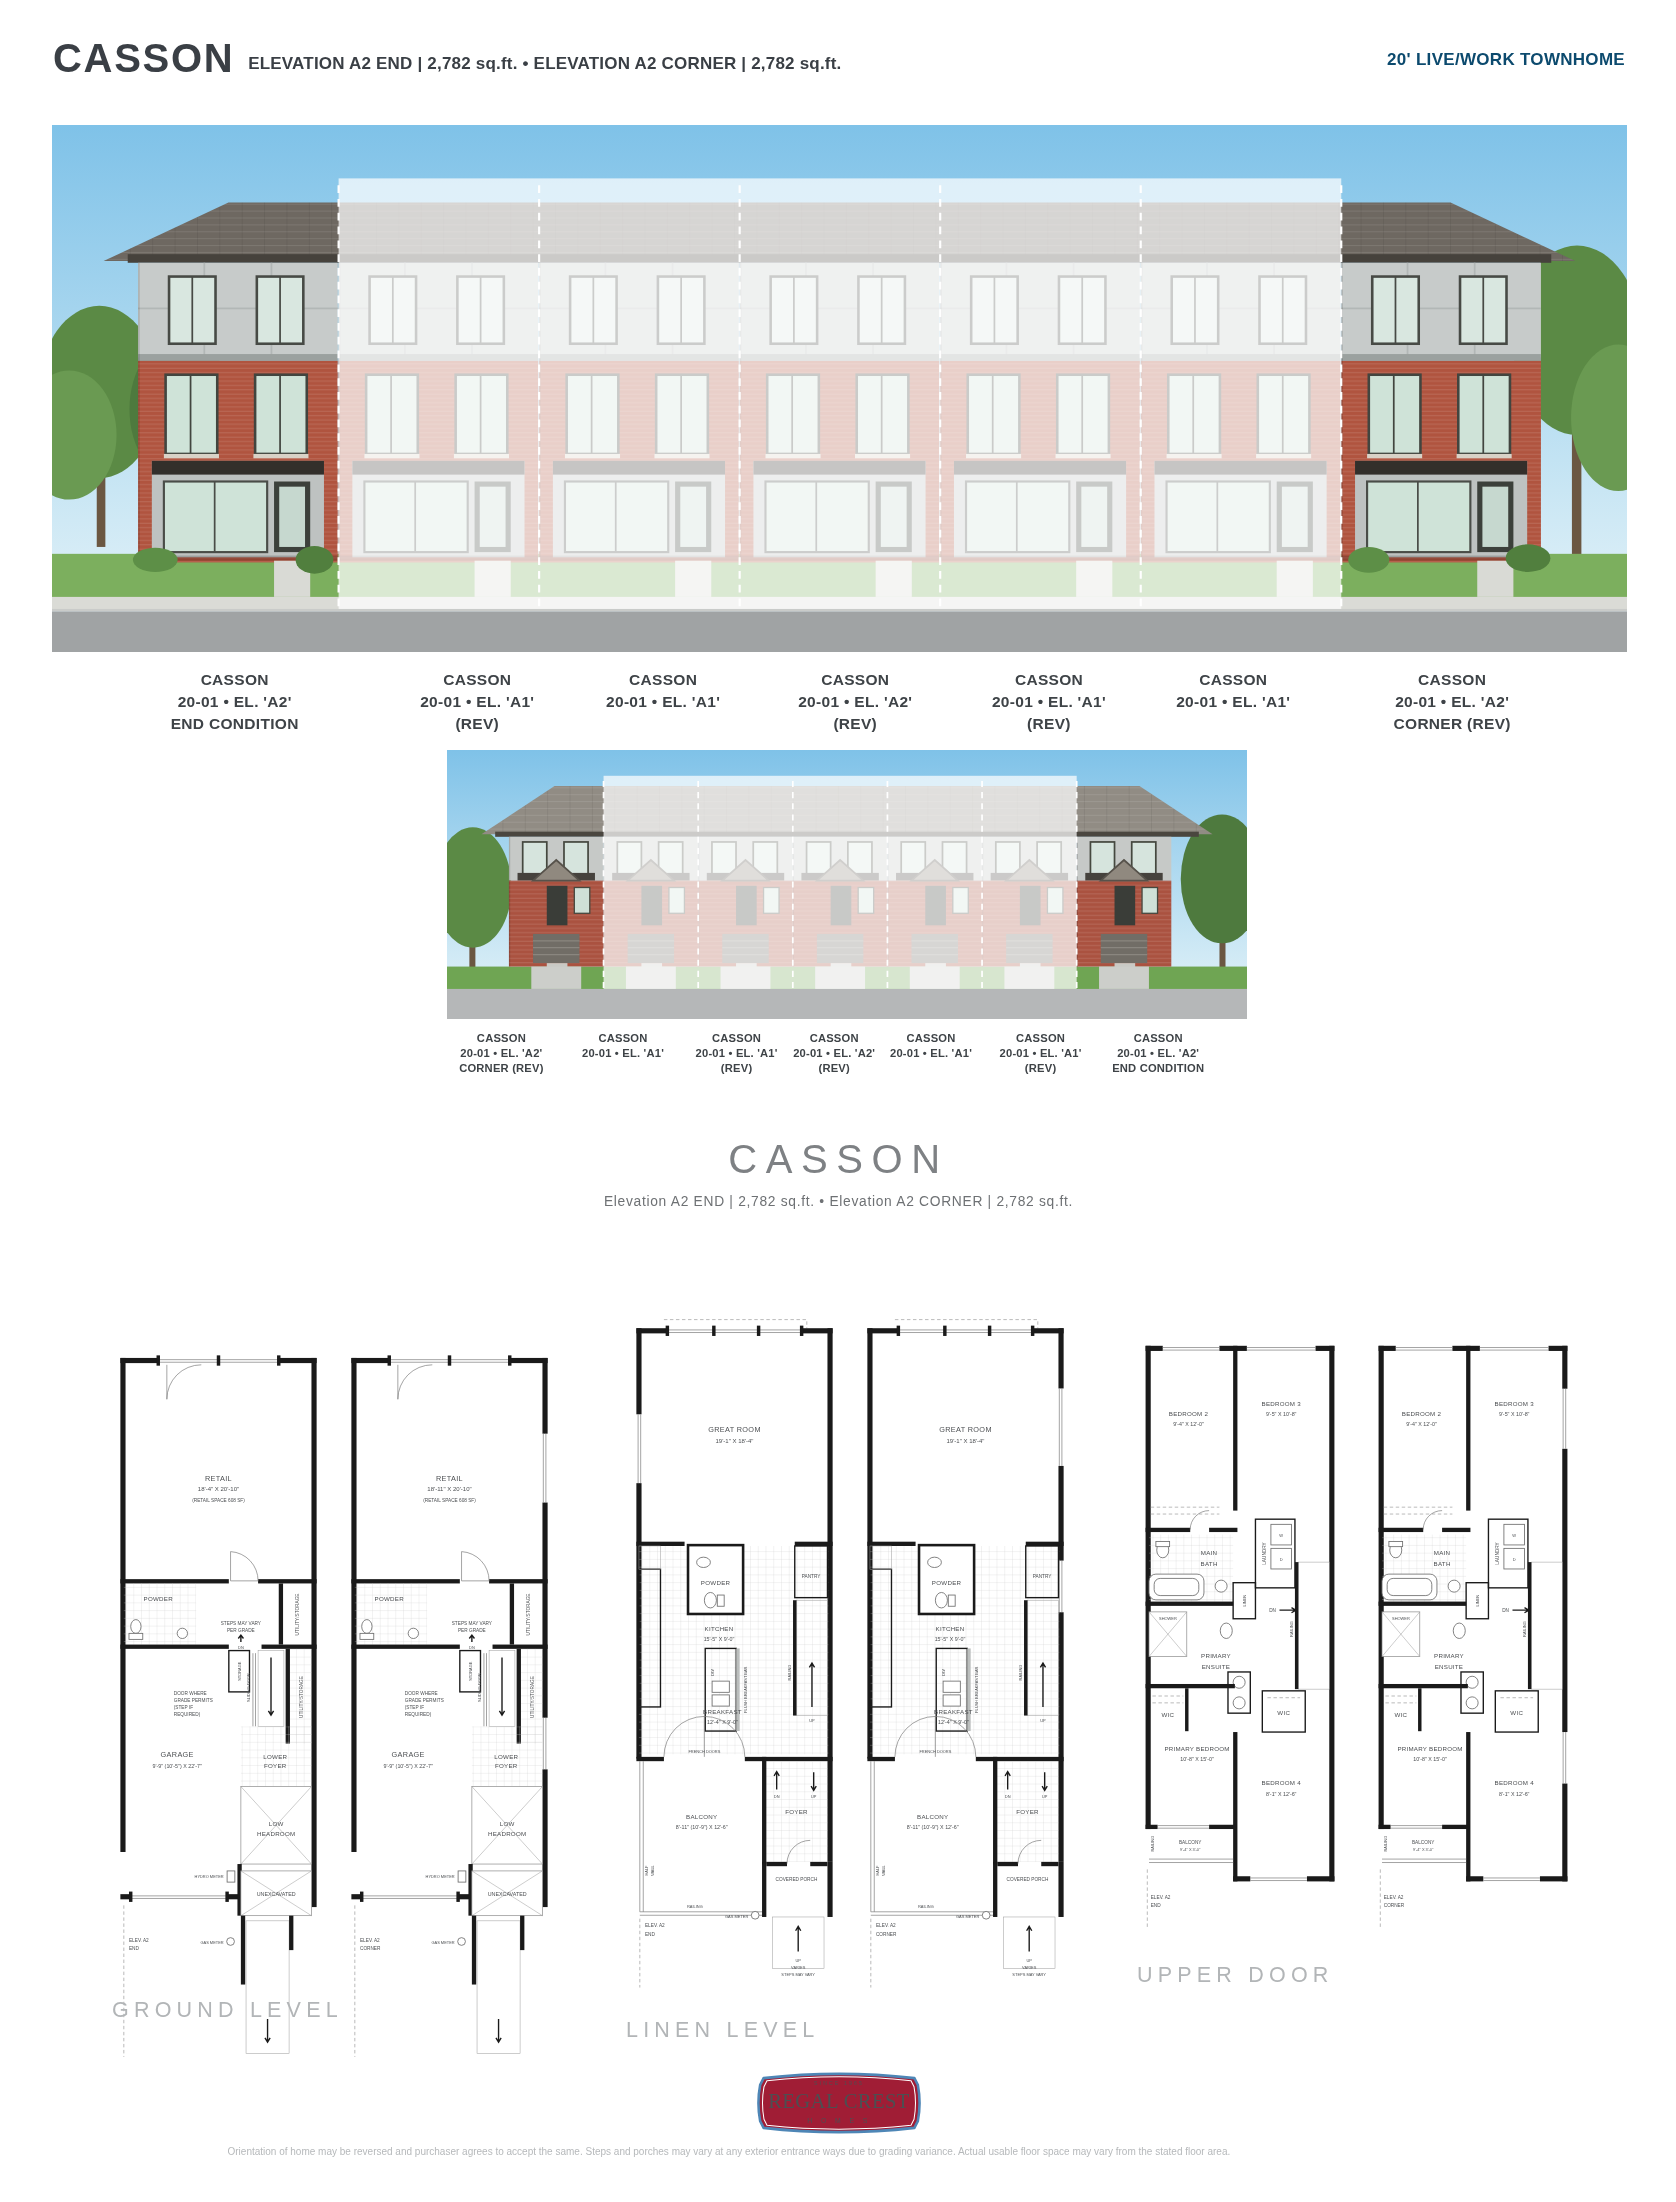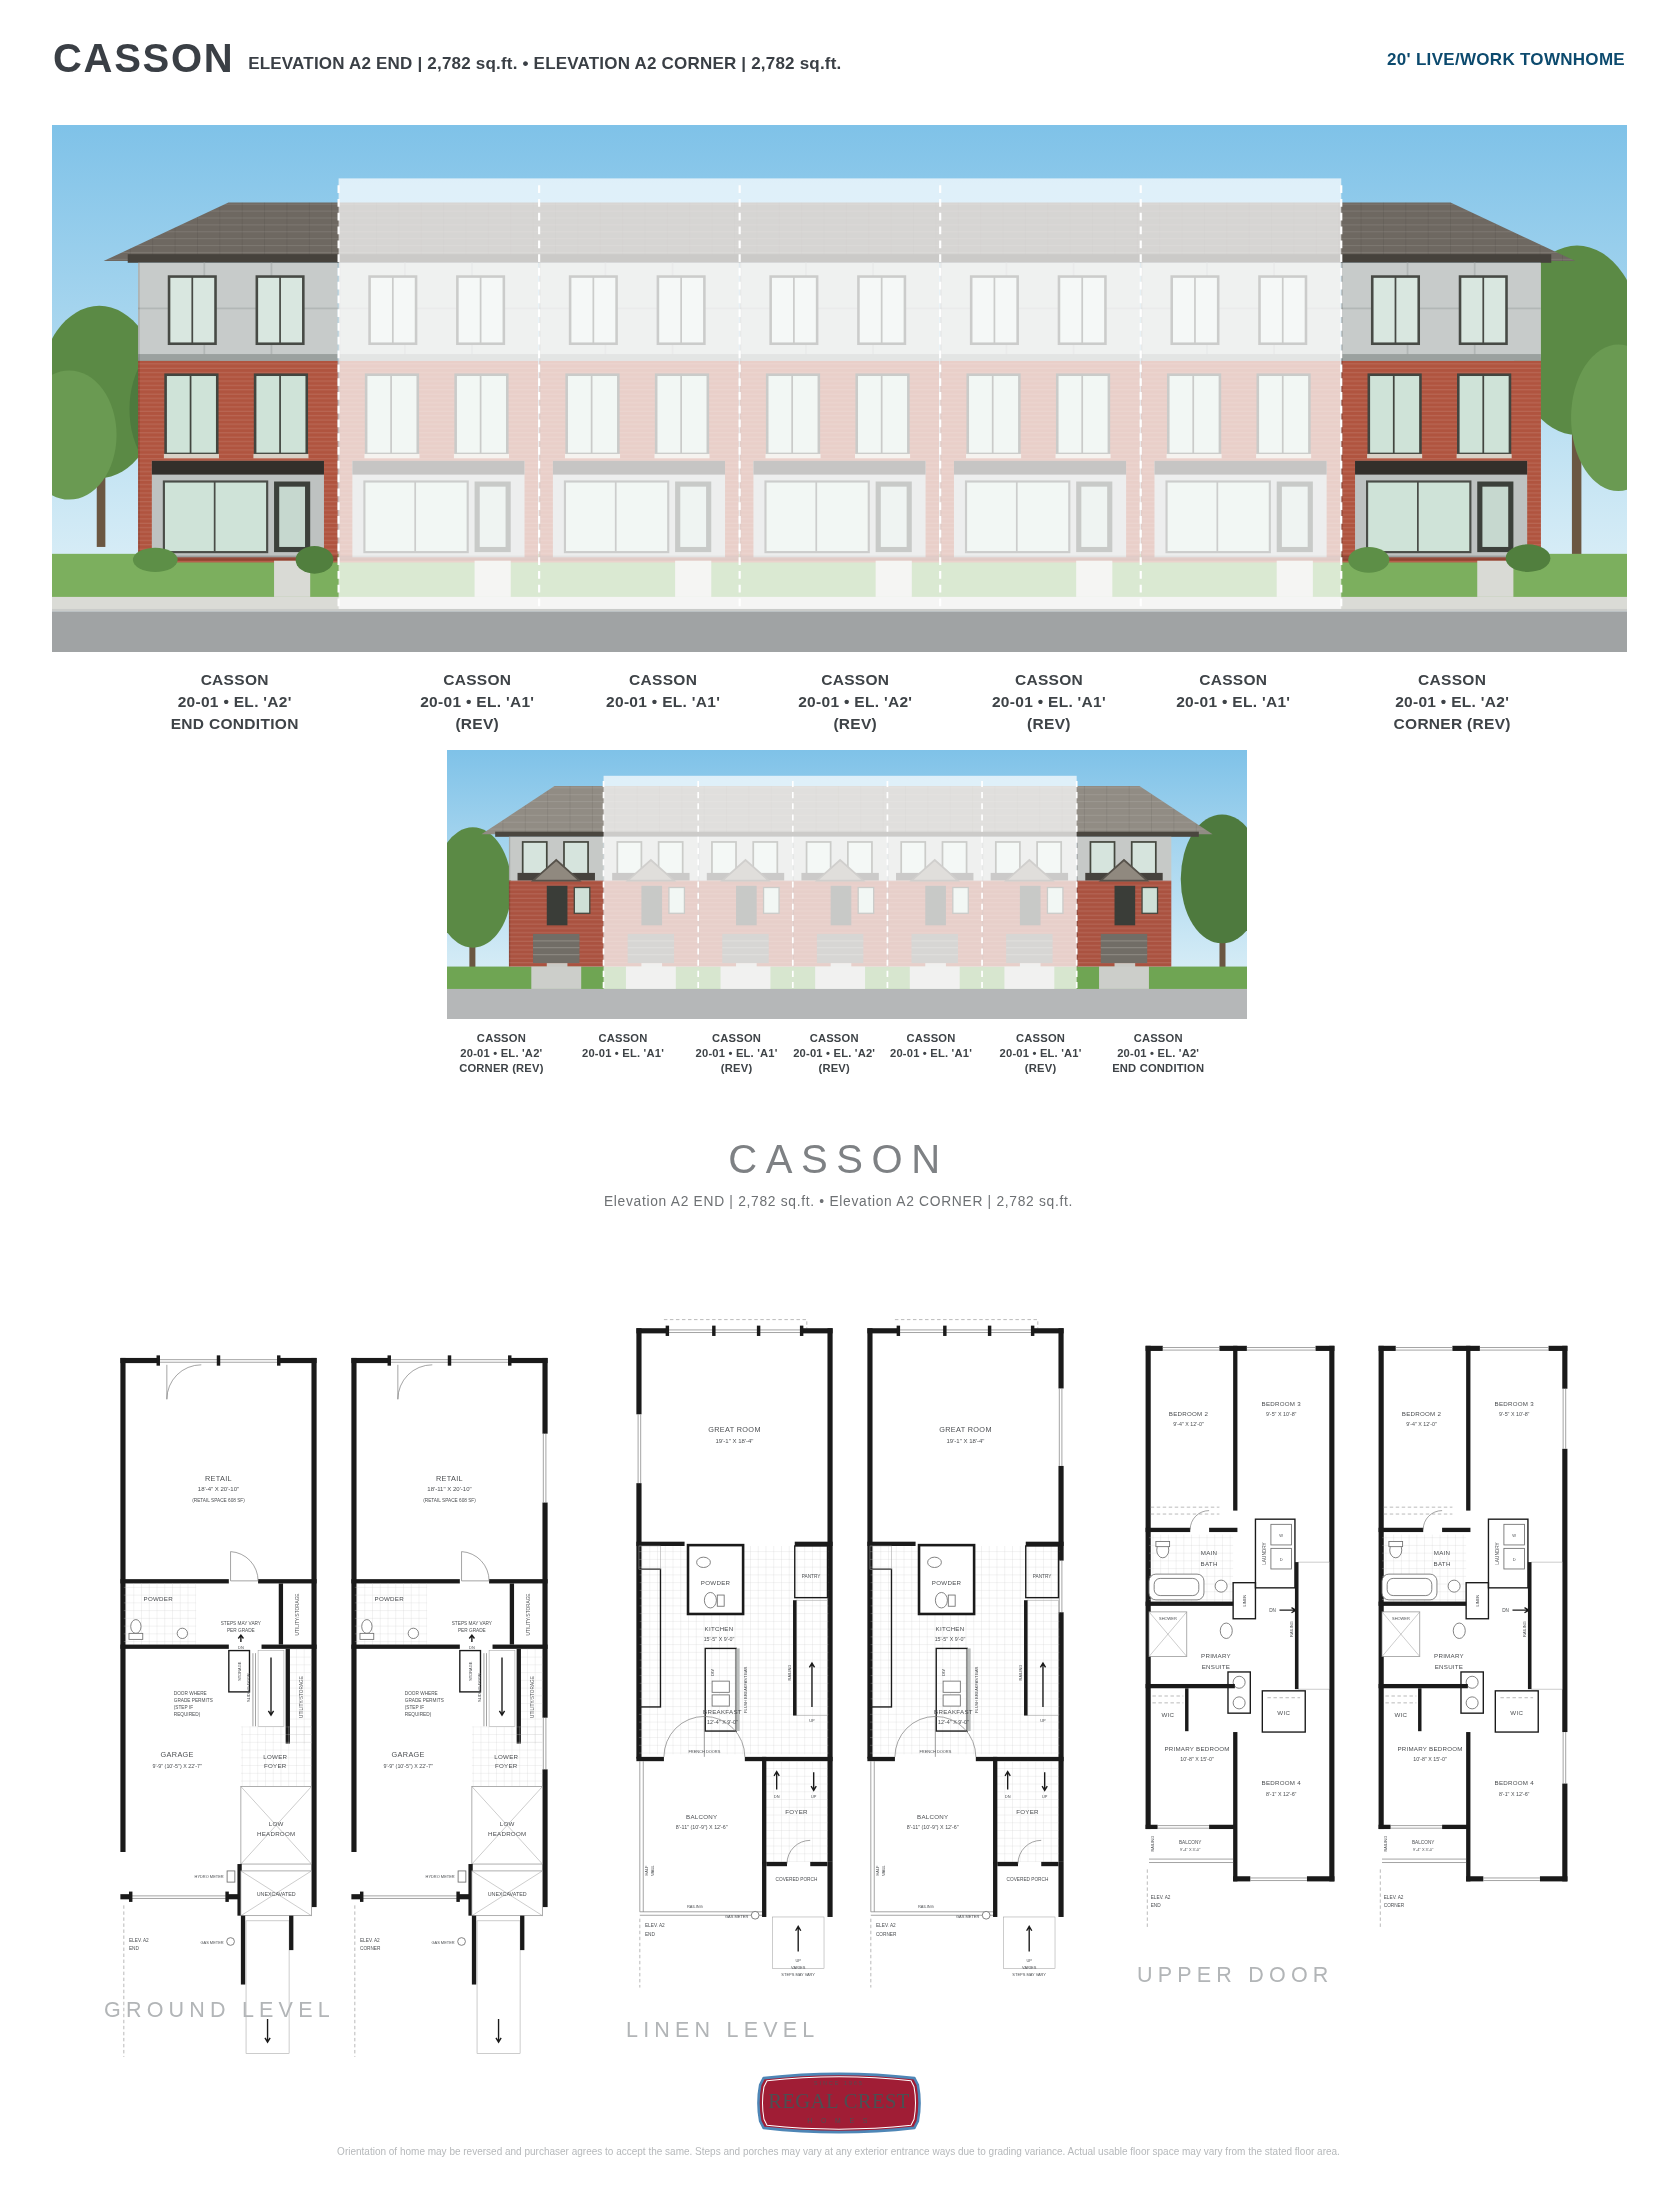--- a/index.html
+++ b/index.html
@@ -54,21 +54,21 @@
   .dash{stroke:#9a9a9a;stroke-width:.8;stroke-dasharray:4 3;fill:none;}
   .fx{fill:#fff;stroke:#6f6f6f;stroke-width:1;}
   .xbox{stroke:#8a8a8a;stroke-width:.8;fill:#fff;}
 
   
   .logo{position:absolute;left:50%;top:2067px;transform:translateX(-50%);width:169px;height:72px;}
   .logo svg{display:block;width:100%;height:100%;}
 
   
   .disc{position:absolute;left:50%;top:2144px;transform:translateX(-50%);width:1222px;
-        text-align:center;font-size:10px;line-height:1.55;color:#b6b9bb;}
+        font-size:10px;line-height:1.55;color:#b6b9bb;}
 </style>
 </head>
 <body>
 
 <svg width="0" height="0" style="position:absolute" aria-hidden="true">
 <defs>
   <linearGradient id="sky" x1="0" y1="0" x2="0" y2="1">
     <stop offset="0" stop-color="#7fc2e8"></stop>
         <stop offset=".75" stop-color="#cfe9f5"></stop>
         <stop offset="1" stop-color="#e9f4f9"></stop>
@@ -496,21 +496,21 @@
       <text class="t45 te" x="132" y="703">GAS METER</text>
       <rect x="158" y="676" width="50" height="154" fill="url(#tread)" class="tl2" stroke="#9d9d9d"></rect>
       <rect class="wl" x="152" y="670" width="5" height="80"></rect>
         <rect class="wl" x="208" y="670" width="5" height="40"></rect>
       <path class="thn2" d="M183 790 V816 M180 812 L183 817 L186 812"></path>
       <path class="dash" d="M16 658 V834"></path>
       <text class="tn ts" x="22" y="700">ELEV. A2</text>
       <text class="tn ts" x="22" y="710">CORNER</text>
     </svg>
   </div>
-  <div class="lvl" style="left:104px;top:1998px">GROUND LEVEL</div>
+  <div class="lvl" style="left:112px;top:1998px">GROUND LEVEL</div>
 
   <div class="plan" style="left:626px;top:1311px;width:217px;height:680px">
     <svg viewBox="0 0 252 790">
       <path class="dash" d="M44 10H210V20"></path>
       <rect class="wl" x="12" y="20" width="228" height="6"></rect>
       <rect x="48" y="18" width="156" height="10" fill="#fff"></rect>
       <path class="tl" d="M48 22H204M48 25H204"></path>
       <rect class="wl" x="46" y="17" width="4" height="12"></rect>
         <rect class="wl" x="100" y="17" width="4" height="12"></rect>
         <rect class="wl" x="152" y="17" width="4" height="12"></rect>

